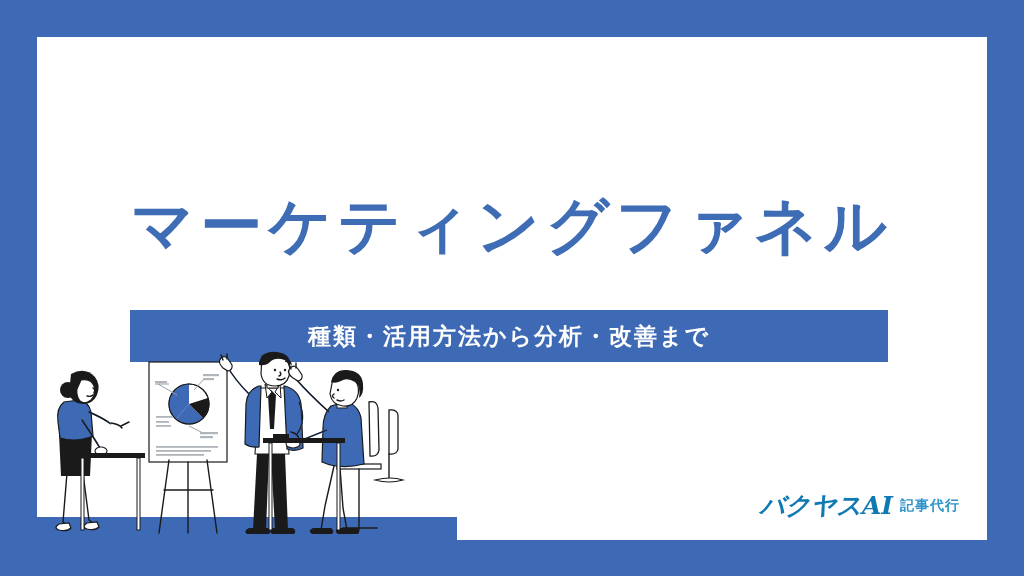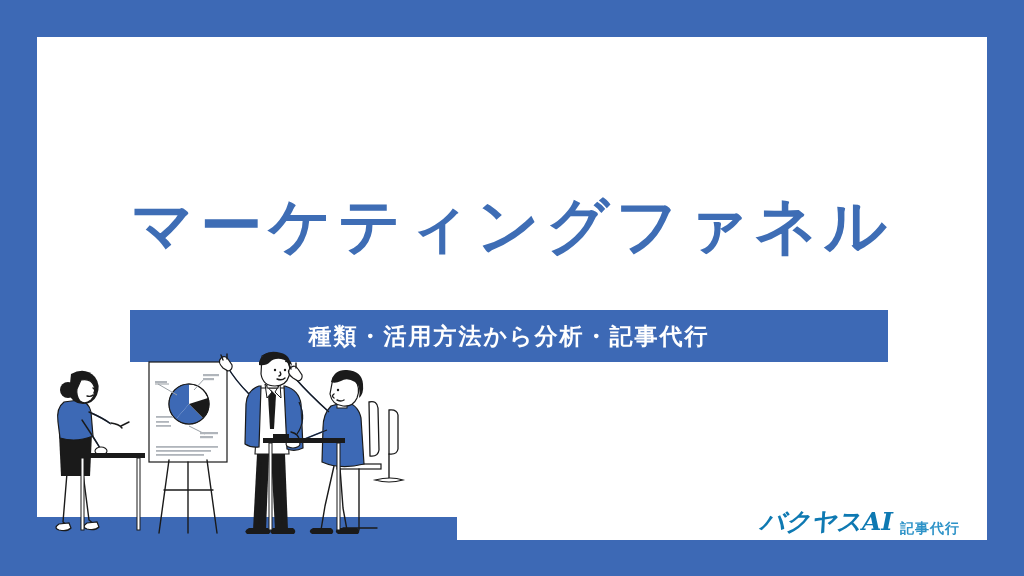--- a/index.html
+++ b/index.html
@@ -42,22 +42,22 @@
     background:#3D69B5;
     display:flex;align-items:center;justify-content:center;
   }
   #subtitle-text{
     font-family:"DejaVu Sans","Liberation Sans",sans-serif;
     font-size:23px;font-weight:700;color:#FFFFFF;
     letter-spacing:2px;white-space:nowrap;
   }
   
   #logo{
-    position:absolute;right:27px;bottom:2px;
-    display:flex;align-items:flex-end;gap:7px;
+    position:absolute;right:27px;bottom:18px;
+    display:flex;align-items:center;gap:7px;
     white-space:nowrap;
   }
   #logo-main{
     font-family:"DejaVu Serif","Liberation Serif",serif;
     font-size:25px;font-style:italic;font-weight:700;
     color:#0E79B2;letter-spacing:0px;
   }
   #logo-sub{
     font-family:"DejaVu Sans","Liberation Sans",sans-serif;
     font-size:14px;font-weight:700;color:#2E93C8;
@@ -78,21 +78,21 @@
 
 <div id="slide">
 
   <div id="card">
 
     <div id="title-block">
       <div id="main-title">マーケティングファネル</div>
     </div>
 
     <div id="subtitle-banner">
-      <span id="subtitle-text">種類・活用方法から分析・記事代行</span>
+      <span id="subtitle-text">種類・活用方法から分析・改善まで</span>
     </div>
 
     <div id="logo">
       <span id="logo-main">バクヤスAI</span>
       <span id="logo-sub">記事代行</span>
     </div>
 
     <div id="illustration">
       <div id="floor-strip"></div>
 

